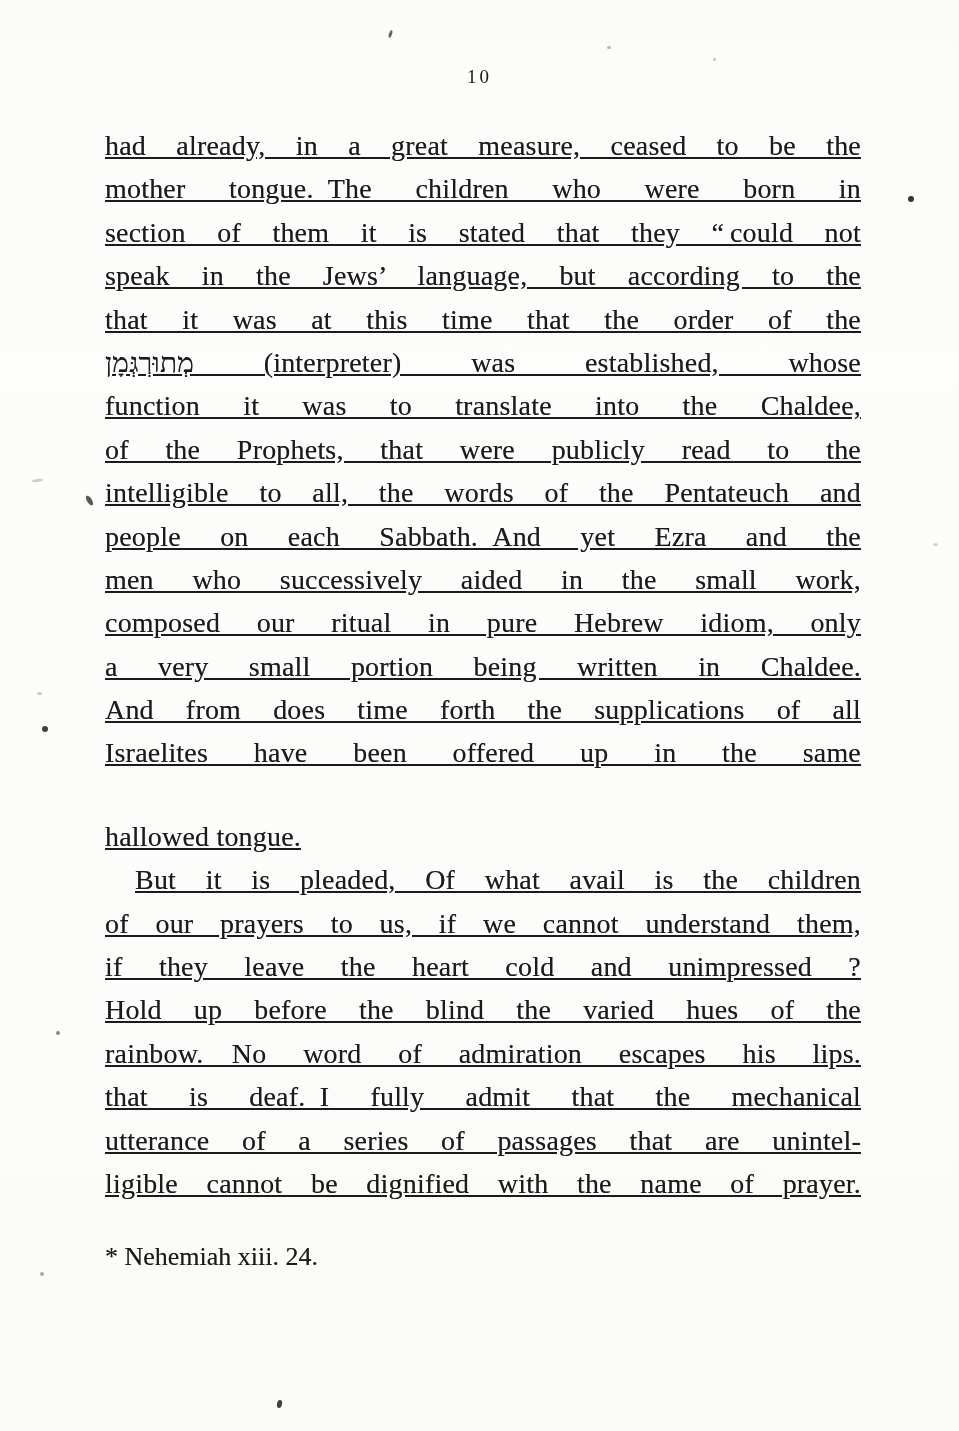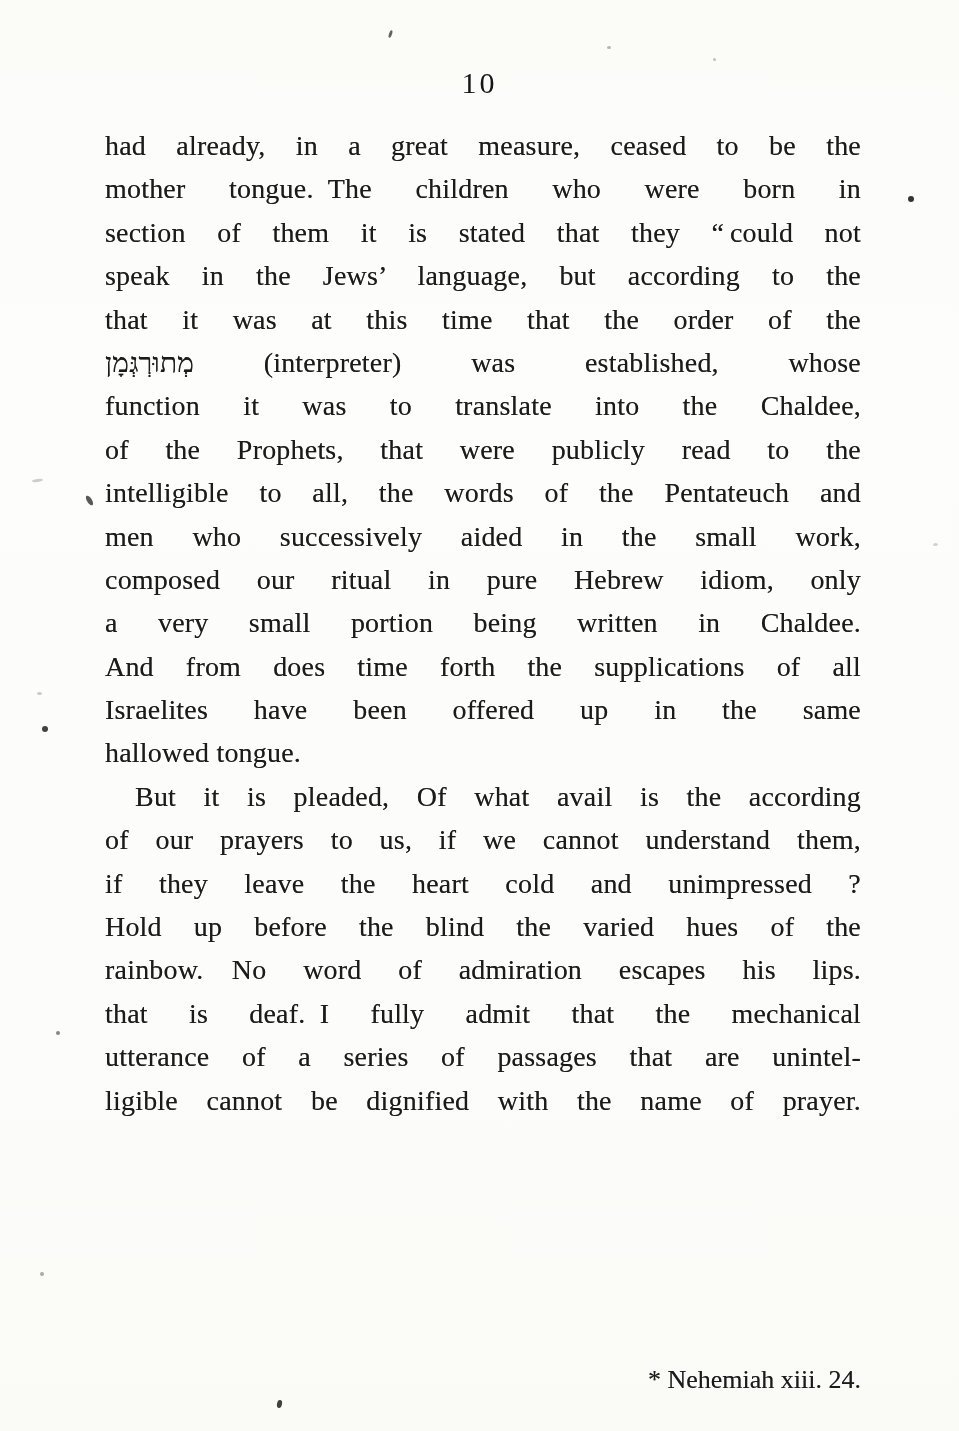--- a/index.html
+++ b/index.html
@@ -18,56 +18,58 @@
   .page {
     position: absolute;
     inset: 0;
   }
   .pagenum {
     position: absolute;
     top: 66px;
     left: 0;
     width: 100%;
     text-align: center;
-    font-size: 30px;
+    font-size: 19px;
     letter-spacing: 3px;
     color: #161616;
   }
   .textblock {
     position: absolute;
     top: 124px;
     left: 105px;
     width: 756px;
+    text-decoration: underline;
   }
   .para {
     margin: 0;
   }
   .line {
     height: 43.4px;
     line-height: 43.4px;
     font-size: 28px;
     letter-spacing: 0.2px;
     text-align: justify;
     text-align-last: justify;
     white-space: normal;
     overflow: hidden;
     text-shadow: 0 0 0.5px rgba(10,10,10,0.55);
   }
   .line.lastline {
     text-align-last: left;
+    margin-top: 40px;
   }
   .line.indent {
     padding-left: 30px;
   }
   .footnote {
     position: absolute;
-    top: 1360px;
+    top: 1237px;
     left: 105px;
     width: 756px;
-    text-align: right;
+    text-align: left;
     font-size: 26px;
     line-height: 40px;
     text-shadow: 0 0 0.5px rgba(10,10,10,0.5);
   }
   .speck {
     position: absolute;
     background: #111;
     border-radius: 50%;
   }
 </style>
@@ -83,30 +85,31 @@
     <div class="para">
       <div class="line">had already, in a great measure, ceased to be the</div>
       <div class="line">mother tongue. The children who were born in</div>
       <div class="line">section of them it is stated that they “ could not</div>
       <div class="line">speak in the Jews’ language, but according to the</div>
       <div class="line">that it was at this time that the order of the</div>
       <div class="line">מְתוּרְגְּמָן (interpreter) was established, whose</div>
       <div class="line">function it was to translate into the Chaldee,</div>
       <div class="line">of the Prophets, that were publicly read to the</div>
       <div class="line">intelligible to all, the words of the Pentateuch and</div>
+      <div class="line">people on each Sabbath. And yet Ezra and the</div>
       <div class="line">men who successively aided in the small work,</div>
       <div class="line">composed our ritual in pure Hebrew idiom, only</div>
       <div class="line">a very small portion being written in Chaldee.</div>
       <div class="line">And from does time forth the supplications of all</div>
       <div class="line">Israelites have been offered up in the same</div>
       <div class="line lastline">hallowed tongue.</div>
     </div>
 
     <div class="para">
-      <div class="line indent">But it is pleaded, Of what avail is the according</div>
+      <div class="line indent">But it is pleaded, Of what avail is the children</div>
       <div class="line">of our prayers to us, if we cannot understand them,</div>
       <div class="line">if they leave the heart cold and unimpressed ?</div>
       <div class="line">Hold up before the blind the varied hues of the</div>
       <div class="line">rainbow. No word of admiration escapes his lips.</div>
       <div class="line">that is deaf. I fully admit that the mechanical</div>
       <div class="line">utterance of a series of passages that are unintel-</div>
       <div class="line">ligible cannot be dignified with the name of prayer.</div>
     </div>
 
   </div>

